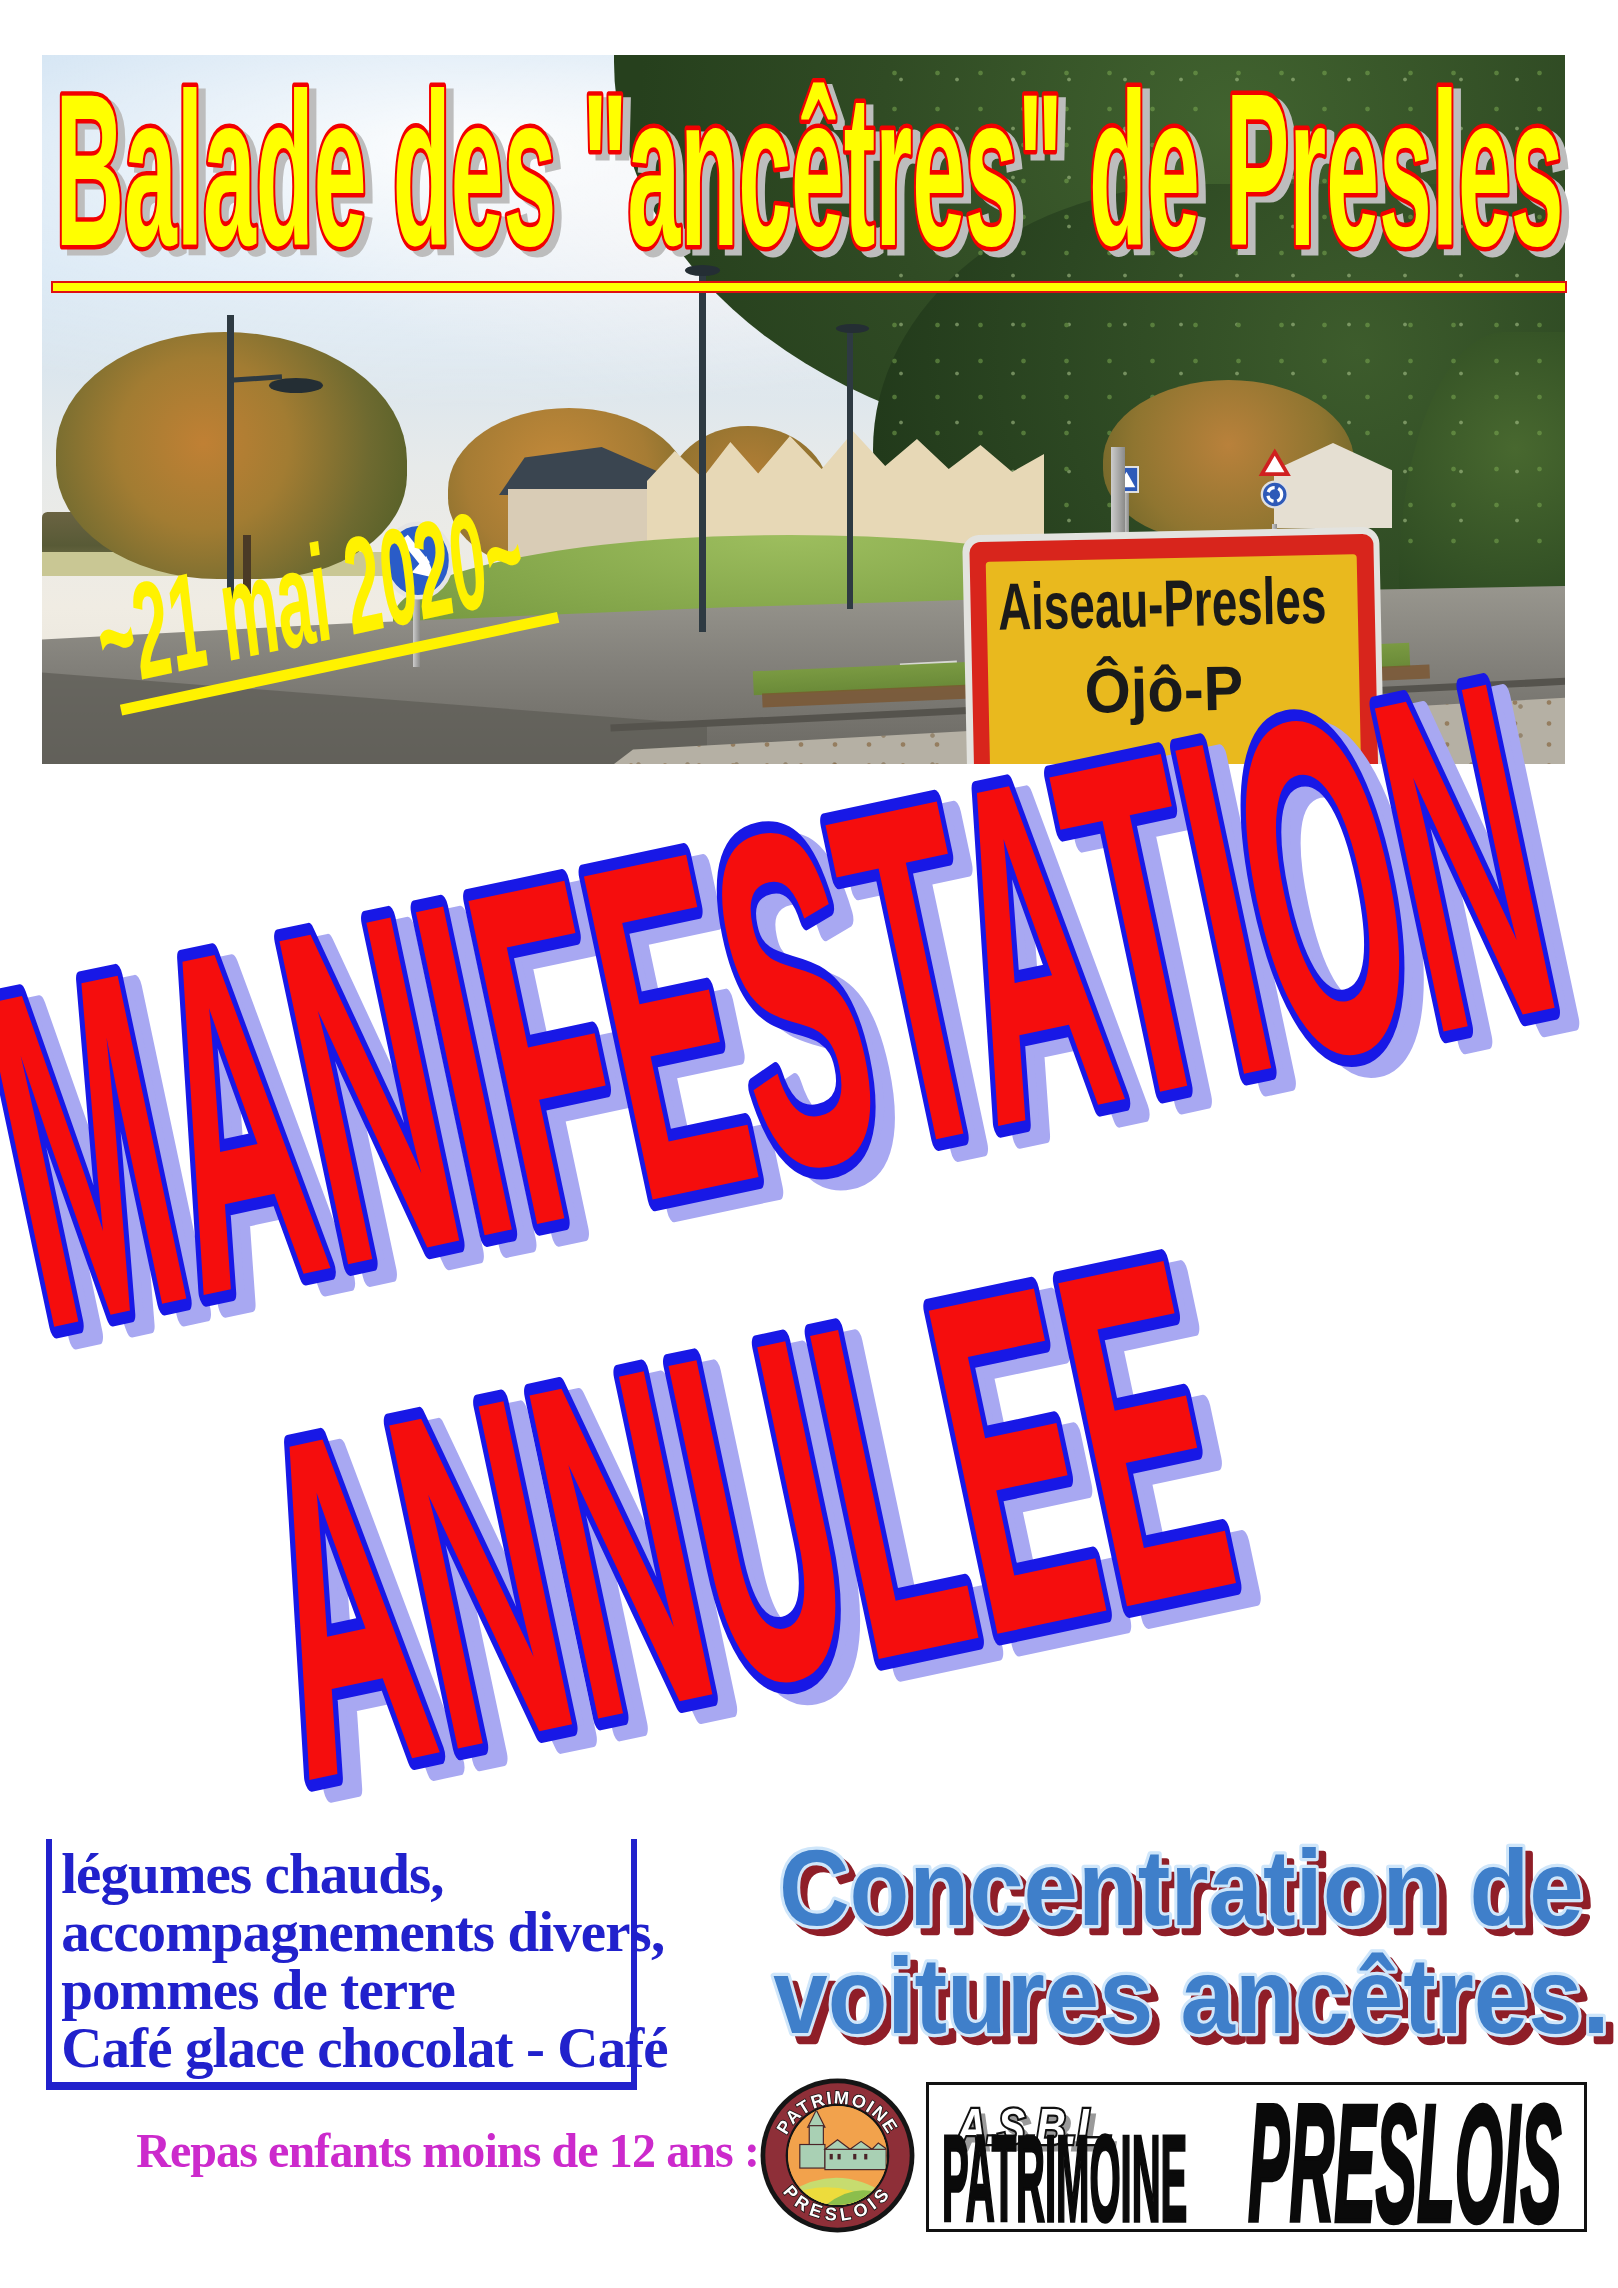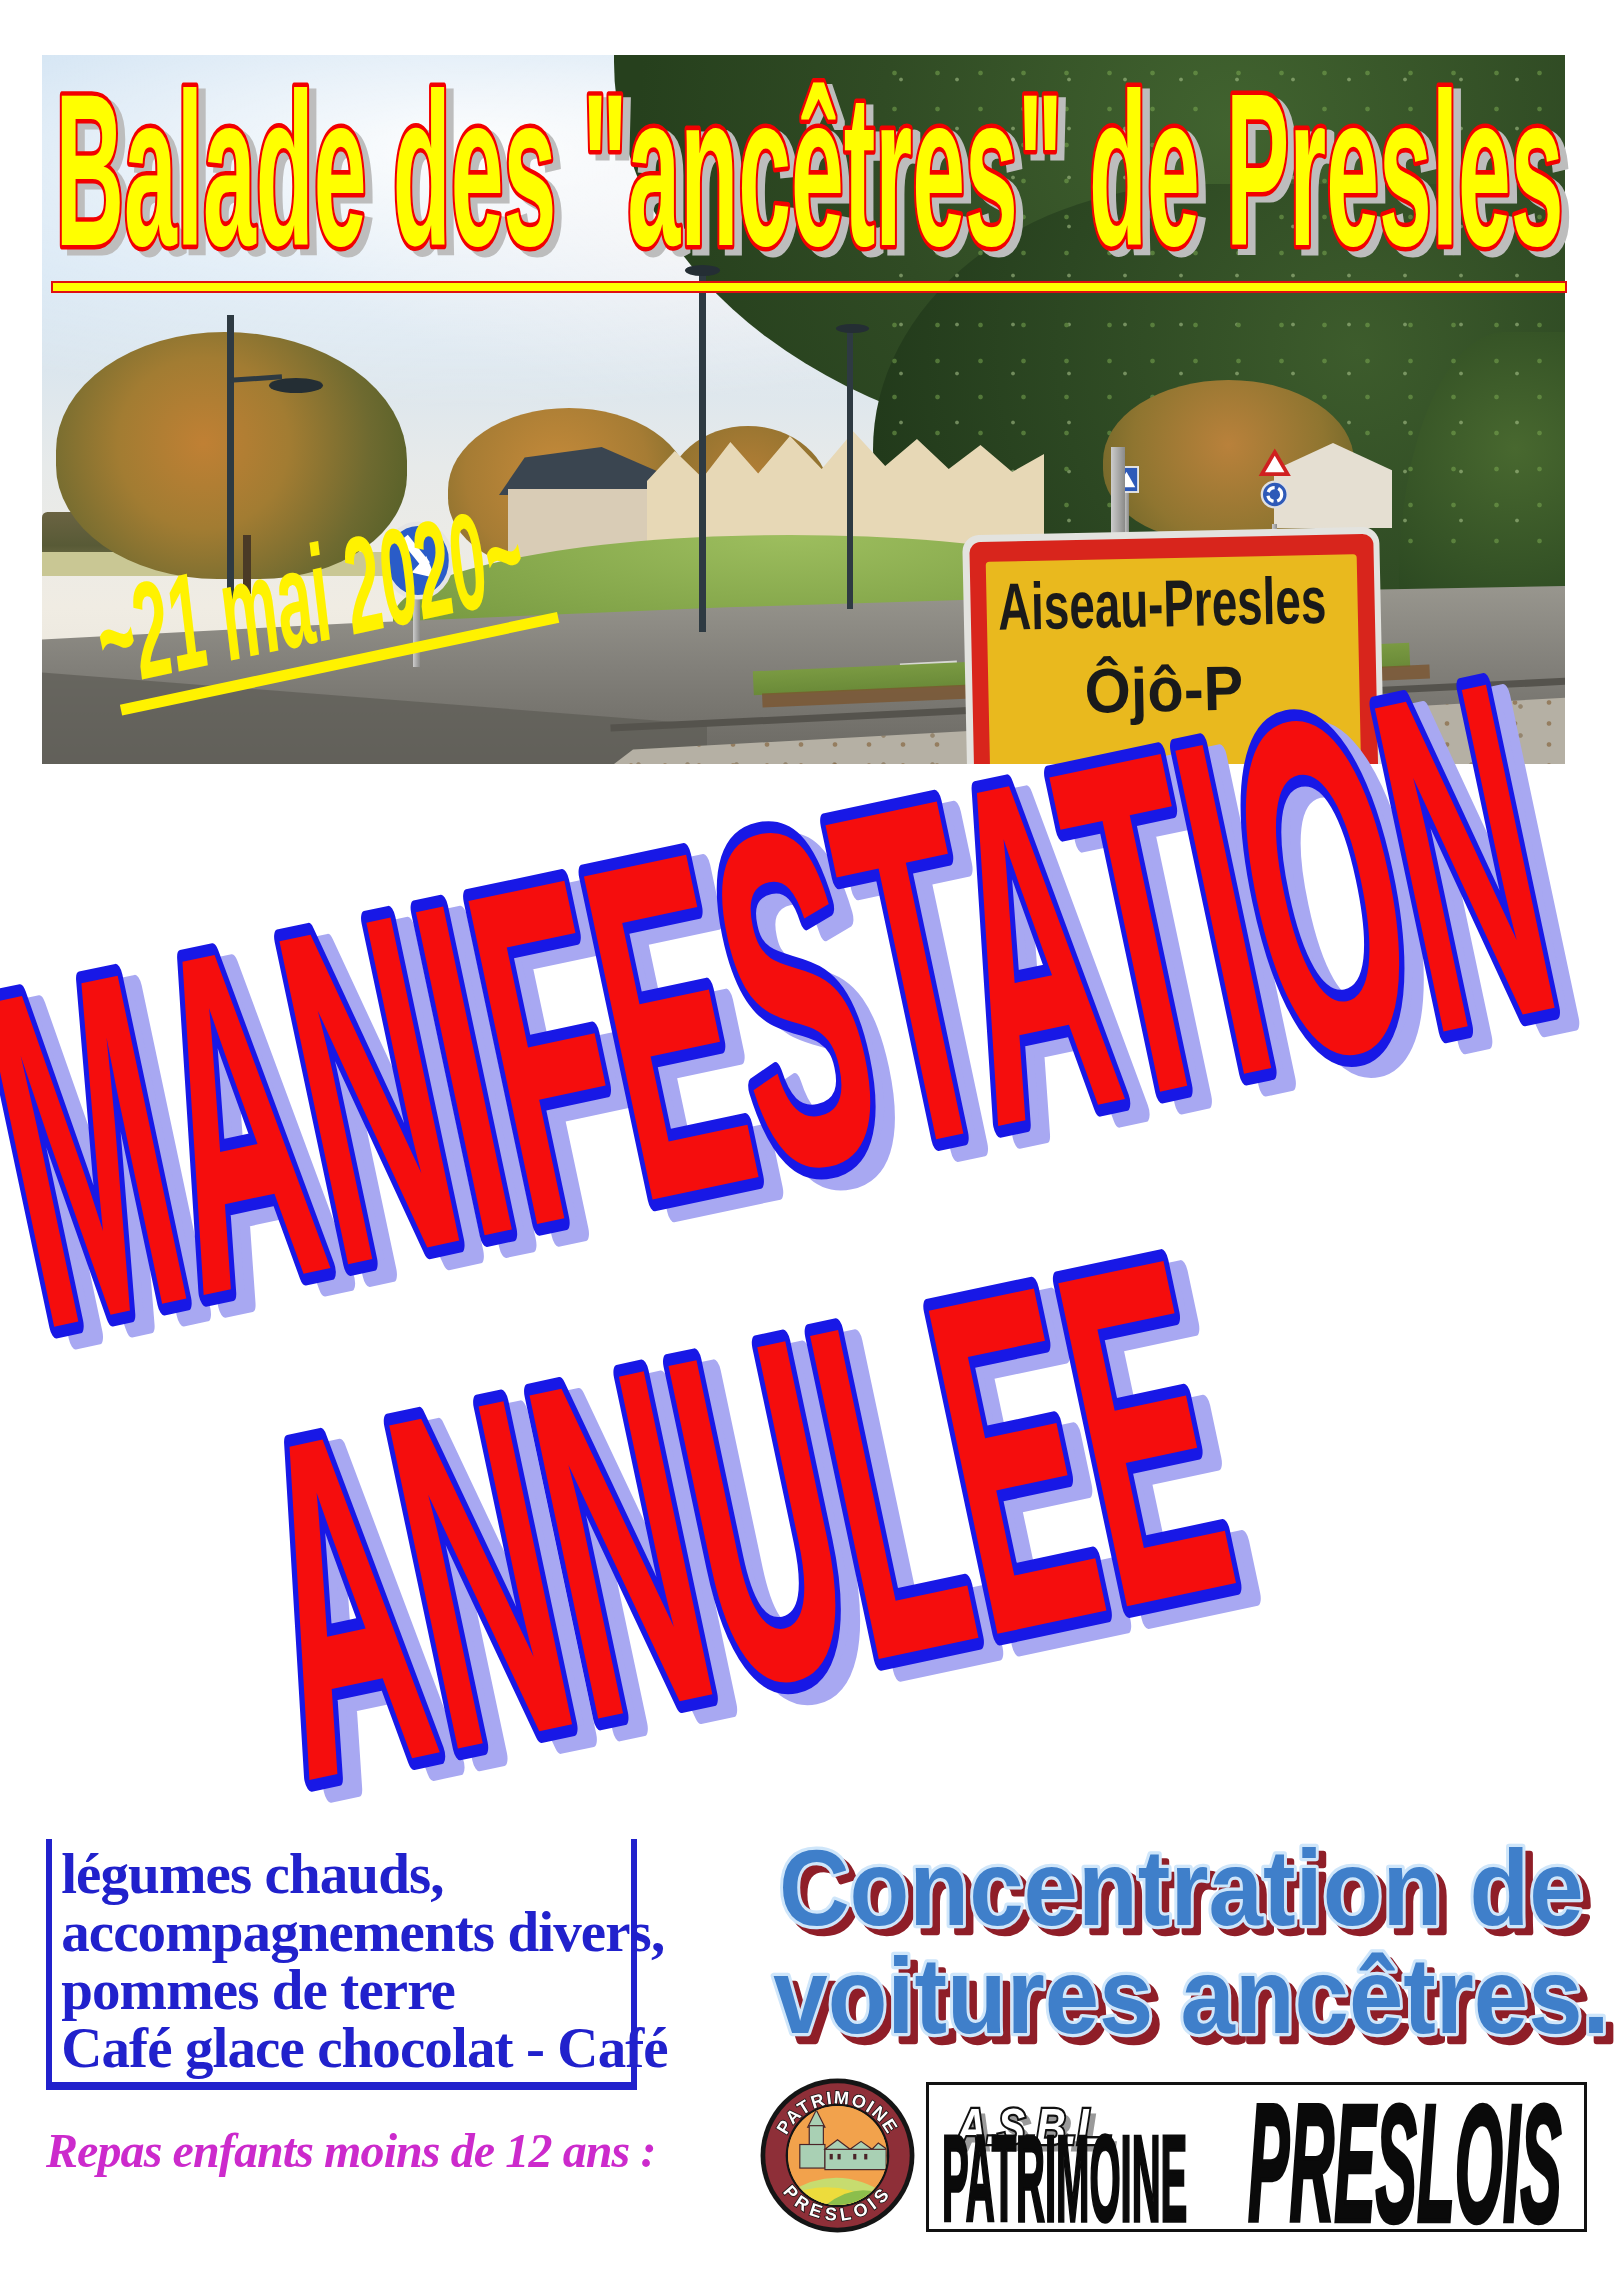--- a/index.html
+++ b/index.html
@@ -78,22 +78,22 @@
   .cancel-main{fill:#f50d0d;stroke:#1818e6;stroke-width:26px;paint-order:stroke;stroke-linejoin:round;}
   .conc-shadow{fill:#8f1e28;stroke:#8f1e28;stroke-width:7px;stroke-linejoin:round;}
   .conc-main{fill:#3f7fca;stroke:#cfe6fa;stroke-width:7px;paint-order:stroke;stroke-linejoin:round;}
 
   
   .menu-box{left:46px;top:1839px;width:591px;height:251px;box-sizing:border-box;
             border-left:6.5px solid #2121cc;border-right:6.5px solid #2121cc;border-bottom:8.3px solid #2121cc;
             padding:5.5px 0 0 9.2px;}
   .menu-box p{margin:0;font-family:"Liberation Serif",serif;font-weight:bold;font-size:57px;line-height:58px;
               letter-spacing:-0.9px;color:#2121cc;white-space:nowrap;}
-  .kids{left:46px;top:2123px;width:713px;text-align:left;color:#cc2acc;
-        font-family:"Liberation Serif",serif;font-weight:bold;font-style:italic;}
+  .kids{left:46px;top:2123px;width:713px;text-align:right;color:#cc2acc;
+        font-family:"Liberation Serif",serif;font-weight:bold;}
   .kids-line1{font-size:48px;line-height:55px;letter-spacing:-0.9px;}
   .kids-line2{font-size:50px;line-height:57px;}
 
   .asbl-box{left:926px;top:2082px;width:661px;height:150px;box-sizing:border-box;
             border:3.7px solid #111111;background:#ffffff;}
   .asbl-shadow{fill:#9a9a9a;stroke:#9a9a9a;stroke-width:3px;font-style:italic;font-weight:bold;}
   .asbl-main{fill:#ffffff;stroke:#111111;stroke-width:5px;paint-order:stroke;font-style:italic;font-weight:bold;}
   .assoc-name{fill:#0a0a0a;stroke:#0a0a0a;font-weight:bold;}
   .logo-arc{fill:#ffffff;stroke:#151515;stroke-width:2px;paint-order:stroke;font-weight:bold;}
 </style>

